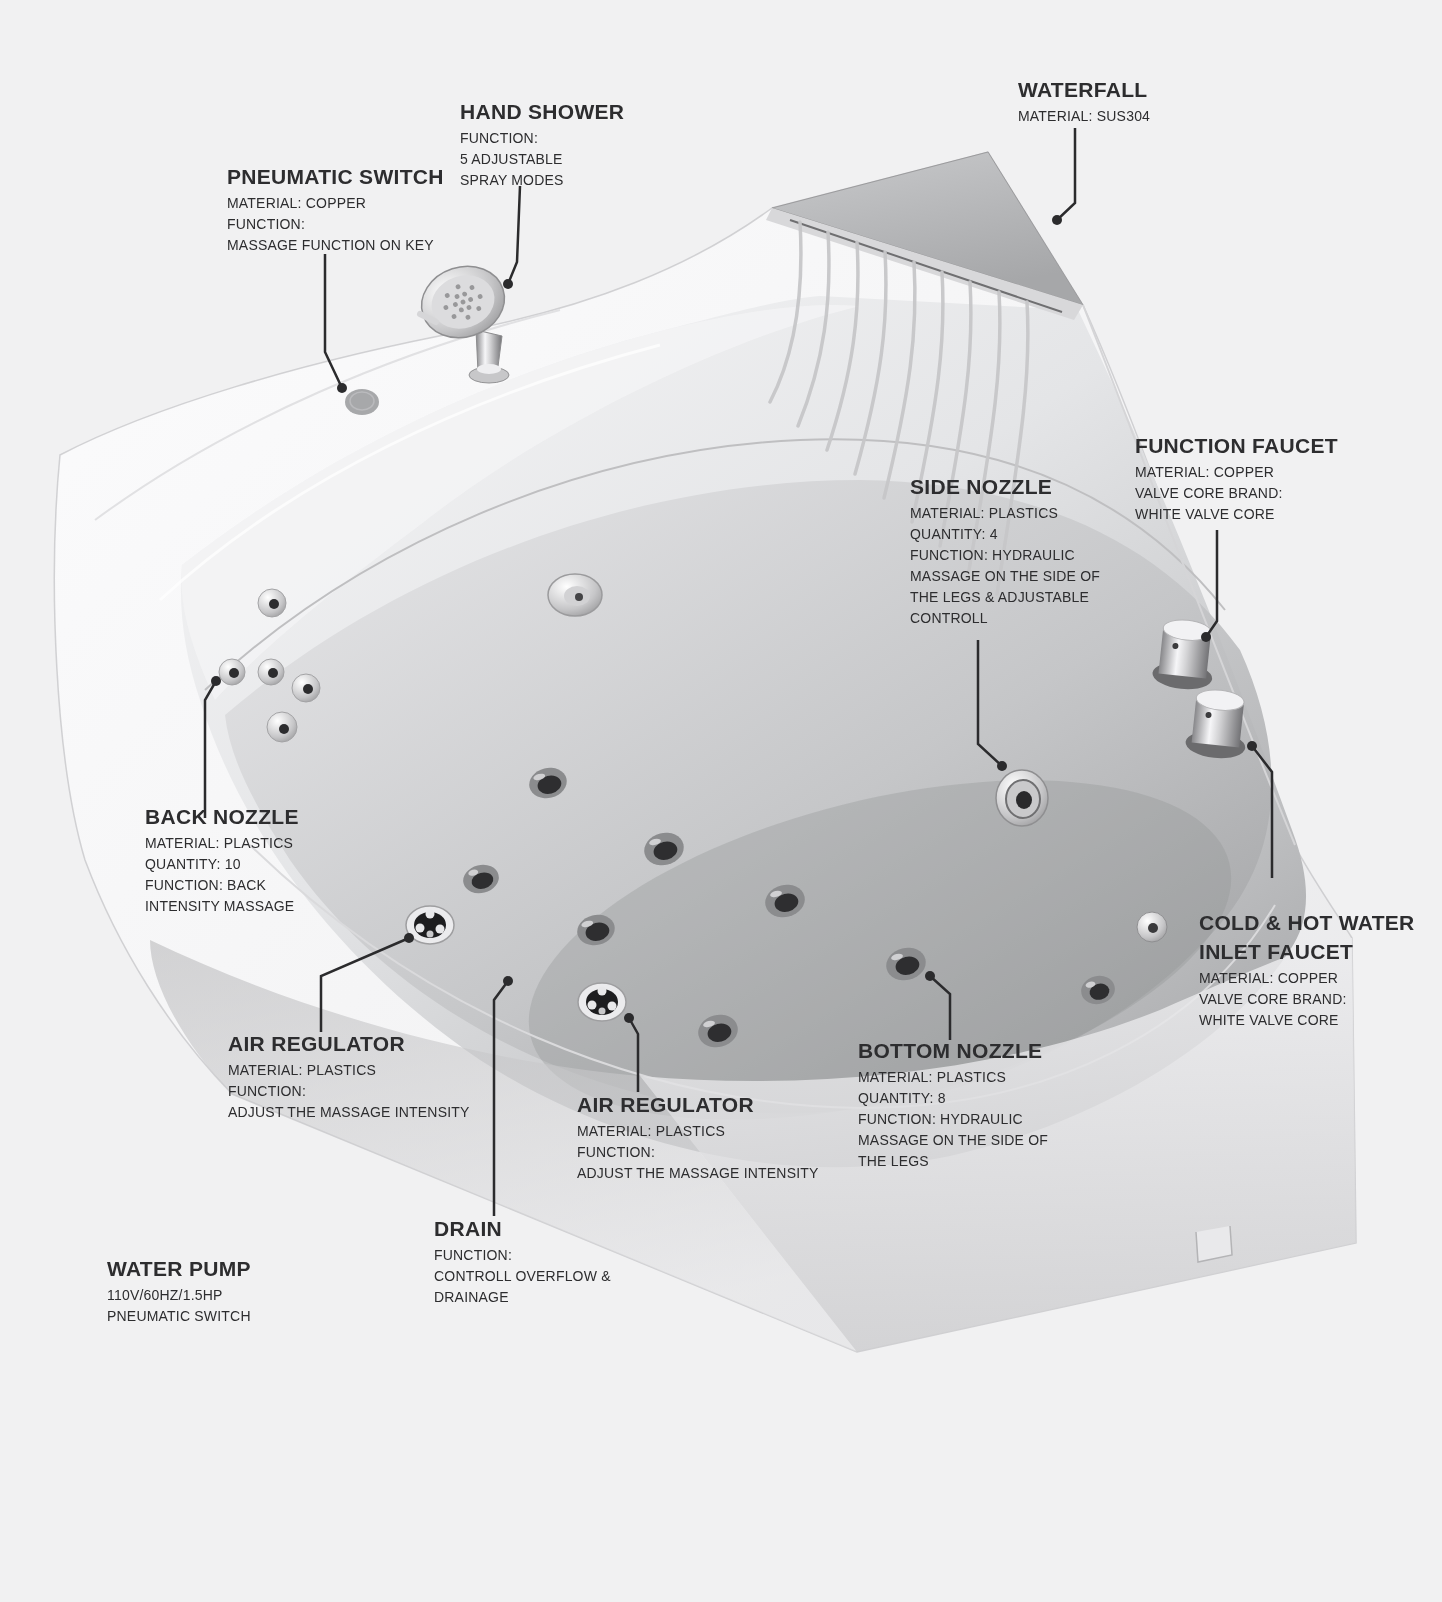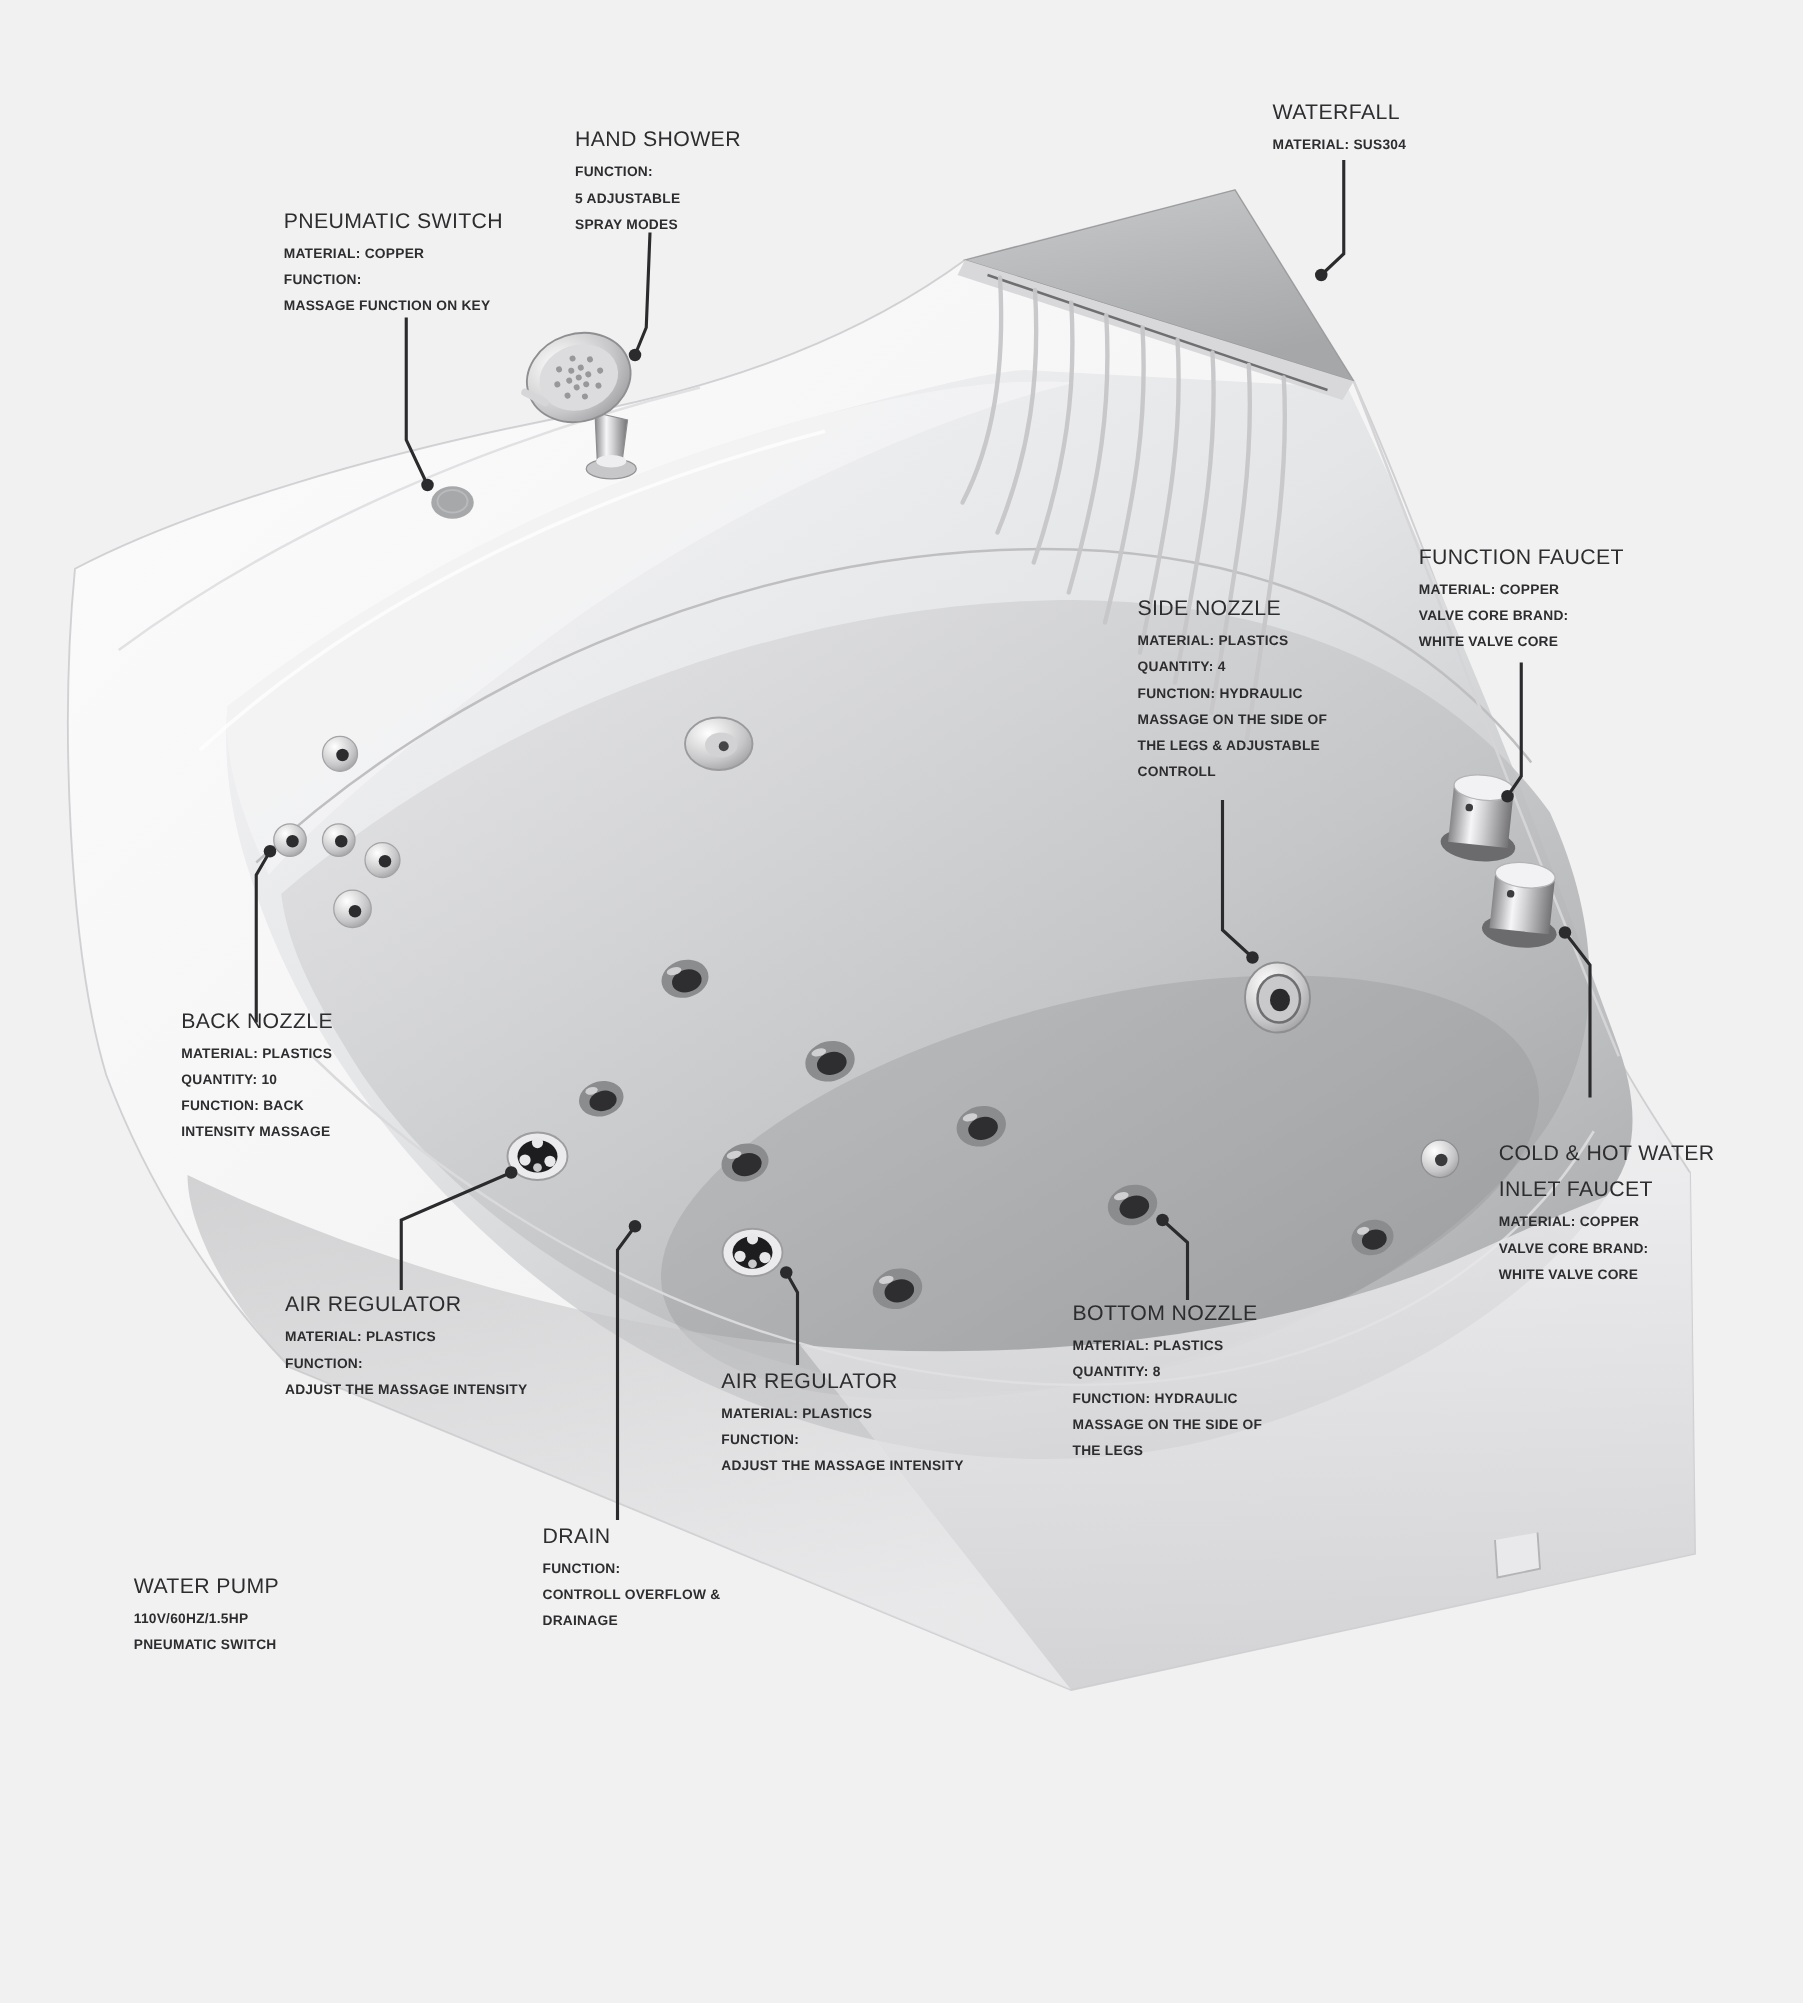--- a/index.html
+++ b/index.html
@@ -5,22 +5,22 @@
   html,body{margin:0;padding:0;}
   body{
     width:1442px;height:1602px;
     background:#f1f1f2;
     font-family:"Liberation Sans", sans-serif;
     overflow:hidden;
   }
   .stage{position:relative;width:1442px;height:1602px;}
   .stage > svg{position:absolute;left:0;top:0;}
   .label{position:absolute;color:#2d2d2f;white-space:nowrap;}
-  .lt{font-weight:400;font-size:17px;line-height:26px;letter-spacing:.3px;margin-bottom:3px;}
-  .ll{font-weight:700;font-size:11px;line-height:21px;letter-spacing:.2px;}
+  .lt{font-weight:700;font-size:21px;line-height:26px;letter-spacing:.3px;margin-bottom:3px;}
+  .ll{font-weight:400;font-size:14px;line-height:21px;letter-spacing:.2px;}
 </style>
 </head>
 <body>
 
 <div class="stage">
 
 <svg width="1442" height="1602" viewBox="0 0 1442 1602" xmlns="http://www.w3.org/2000/svg">
   <defs>
     <linearGradient id="gTub" x1="0" y1="0" x2="1" y2="1">
       <stop offset="0" stop-color="#fcfcfd"></stop>

